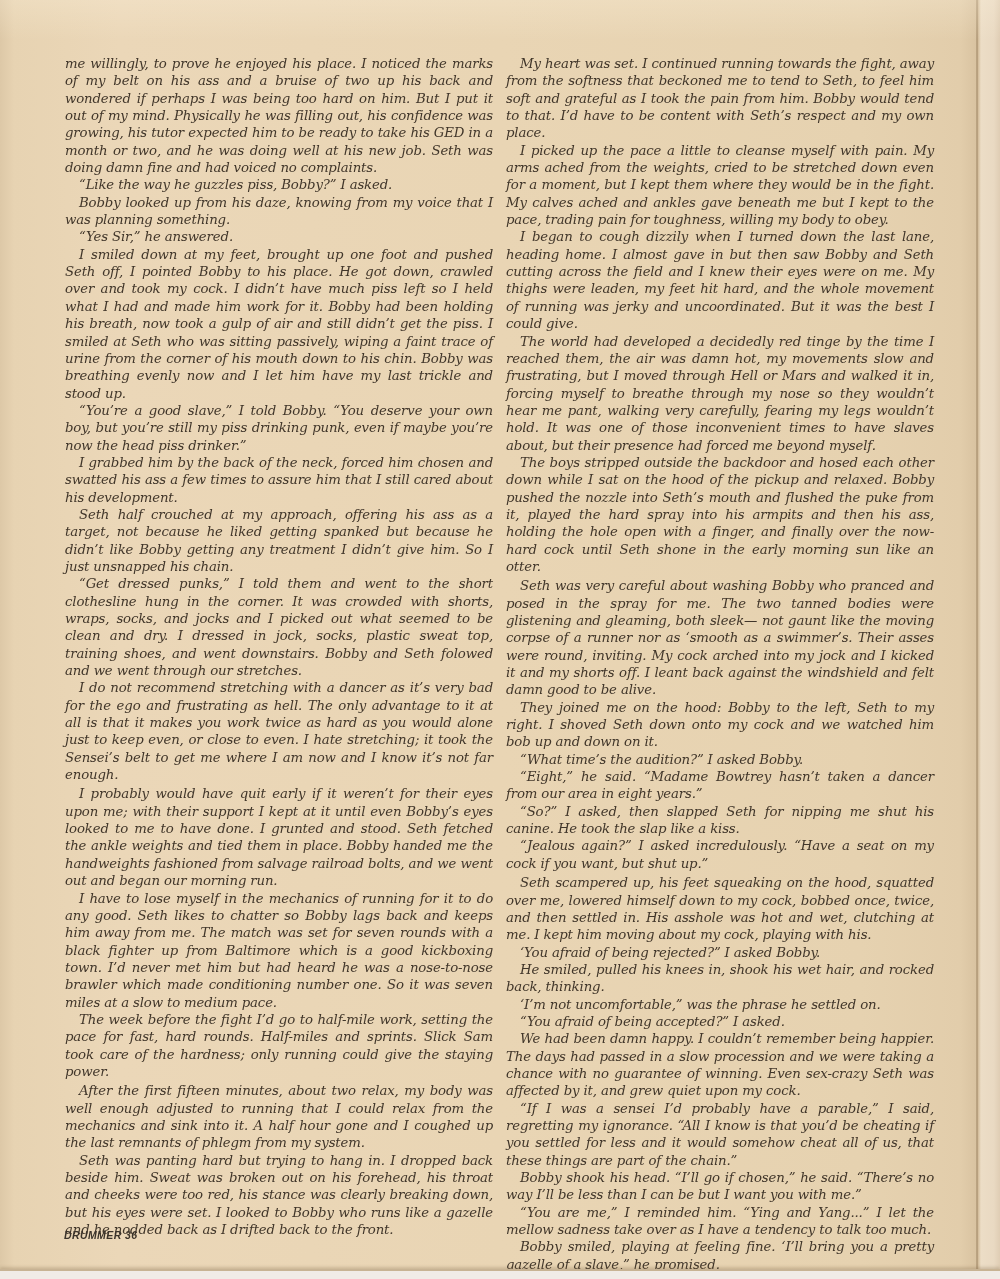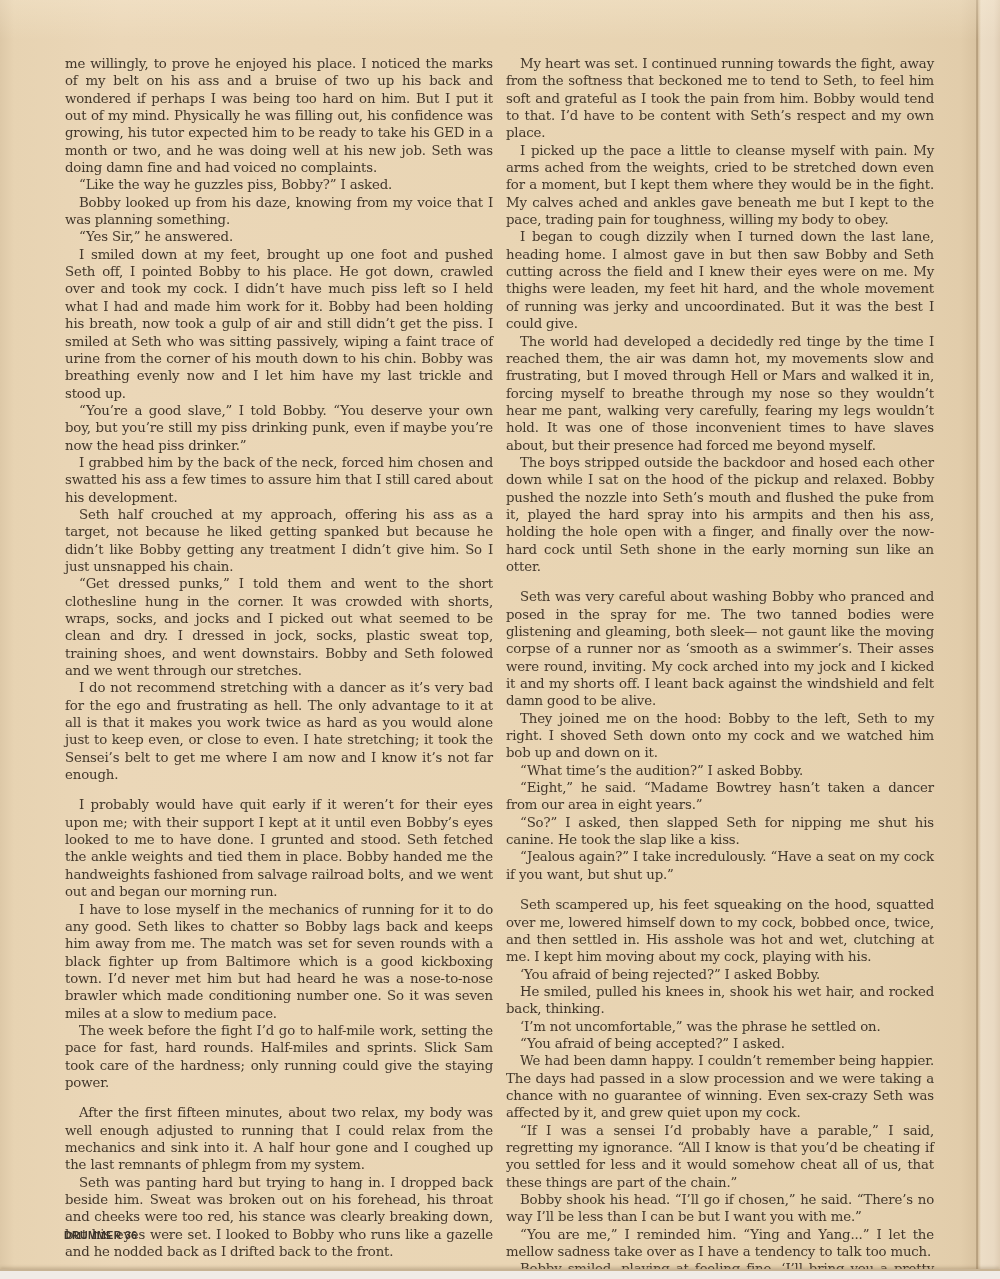--- a/index.html
+++ b/index.html
@@ -12,20 +12,21 @@
     width: 1000px;
     height: 1279px;
     overflow: hidden;
     background:
       linear-gradient(90deg,
         #ddc8a7 0px, #e7d3b2 14px, #ebd7b8 120px,
         #e9d5b4 500px, #e6d2b0 860px, #e2cdab 960px,
         #d9c3a1 976px, #d2bb98 978px, #ecddc6 981px,
         #e9d9c2 994px, #dfcdb4 1000px);
     font-family: "DejaVu Serif", "Liberation Serif", serif;
+    font-style: italic;
   }
   .page::after {
     
     content: "";
     position: absolute;
     left: 0; top: 0; right: 0; height: 40px;
     background: linear-gradient(180deg, rgba(255,245,225,0.25), rgba(255,245,225,0));
     pointer-events: none;
   }
   .col {
@@ -35,21 +36,21 @@
     color: #41362a;
     font-size: 13.3px;
     line-height: 17.35px;
     text-align: justify;
     letter-spacing: -0.15px;
   }
   .col-left  { left: 65px; }
   .col-right { left: 506px; }
   .para { margin: 0; }
   .para.indent { text-indent: 14px; }
-  .para.space-before { margin-top: 13px; }
+  .para.space-before { margin-top: 2px; }
   .footer {
     position: absolute;
     left: 64px;
     top: 1229px;
     font-family: "Liberation Sans", sans-serif;
     font-size: 10.5px;
     font-weight: bold;
     color: #3b332a;
     letter-spacing: 0.4px;
   }
@@ -96,21 +97,21 @@
       <p class="para indent">My heart was set. I continued running towards the fight, away from the softness that beckoned me to tend to Seth, to feel him soft and grateful as I took the pain from him. Bobby would tend to that. I’d have to be content with Seth’s respect and my own place.</p>
       <p class="para indent">I picked up the pace a little to cleanse myself with pain. My arms ached from the weights, cried to be stretched down even for a moment, but I kept them where they would be in the fight. My calves ached and ankles gave beneath me but I kept to the pace, trading pain for toughness, willing my body to obey.</p>
       <p class="para indent">I began to cough dizzily when I turned down the last lane, heading home. I almost gave in but then saw Bobby and Seth cutting across the field and I knew their eyes were on me. My thighs were leaden, my feet hit hard, and the whole movement of running was jerky and uncoordinated. But it was the best I could give.</p>
       <p class="para indent">The world had developed a decidedly red tinge by the time I reached them, the air was damn hot, my movements slow and frustrating, but I moved through Hell or Mars and walked it in, forcing myself to breathe through my nose so they wouldn’t hear me pant, walking very carefully, fearing my legs wouldn’t hold. It was one of those inconvenient times to have slaves about, but their presence had forced me beyond myself.</p>
       <p class="para indent">The boys stripped outside the backdoor and hosed each other down while I sat on the hood of the pickup and relaxed. Bobby pushed the nozzle into Seth’s mouth and flushed the puke from it, played the hard spray into his armpits and then his ass, holding the hole open with a finger, and finally over the now-hard cock until Seth shone in the early morning sun like an otter.</p>
       <p class="para indent space-before">Seth was very careful about washing Bobby who pranced and posed in the spray for me. The two tanned bodies were glistening and gleaming, both sleek— not gaunt like the moving corpse of a runner nor as ‘smooth as a swimmer’s. Their asses were round, inviting. My cock arched into my jock and I kicked it and my shorts off. I leant back against the windshield and felt damn good to be alive.</p>
       <p class="para indent">They joined me on the hood: Bobby to the left, Seth to my right. I shoved Seth down onto my cock and we watched him bob up and down on it.</p>
       <p class="para indent">“What time’s the audition?” I asked Bobby.</p>
       <p class="para indent">“Eight,” he said. “Madame Bowtrey hasn’t taken a dancer from our area in eight years.”</p>
       <p class="para indent">“So?” I asked, then slapped Seth for nipping me shut his canine. He took the slap like a kiss.</p>
-      <p class="para indent">“Jealous again?” I take incredulously. “Have a seat on my cock if you want, but shut up.”</p>
+      <p class="para indent">“Jealous again?” I asked incredulously. “Have a seat on my cock if you want, but shut up.”</p>
       <p class="para indent space-before">Seth scampered up, his feet squeaking on the hood, squatted over me, lowered himself down to my cock, bobbed once, twice, and then settled in. His asshole was hot and wet, clutching at me. I kept him moving about my cock, playing with his.</p>
       <p class="para indent">‘You afraid of being rejected?” I asked Bobby.</p>
       <p class="para indent">He smiled, pulled his knees in, shook his wet hair, and rocked back, thinking.</p>
       <p class="para indent">‘I’m not uncomfortable,” was the phrase he settled on.</p>
       <p class="para indent">“You afraid of being accepted?” I asked.</p>
       <p class="para indent">We had been damn happy. I couldn’t remember being happier. The days had passed in a slow procession and we were taking a chance with no guarantee of winning. Even sex-crazy Seth was affected by it, and grew quiet upon my cock.</p>
       <p class="para indent">“If I was a sensei I’d probably have a parable,” I said, regretting my ignorance. “All I know is that you’d be cheating if you settled for less and it would somehow cheat all of us, that these things are part of the chain.”</p>
       <p class="para indent">Bobby shook his head. “I’ll go if chosen,” he said. “There’s no way I’ll be less than I can be but I want you with me.”</p>
       <p class="para indent">“You are me,” I reminded him. “Ying and Yang...” I let the mellow sadness take over as I have a tendency to talk too much.</p>
       <p class="para indent">Bobby smiled, playing at feeling fine. ‘I’ll bring you a pretty gazelle of a slave,” he promised.</p>

